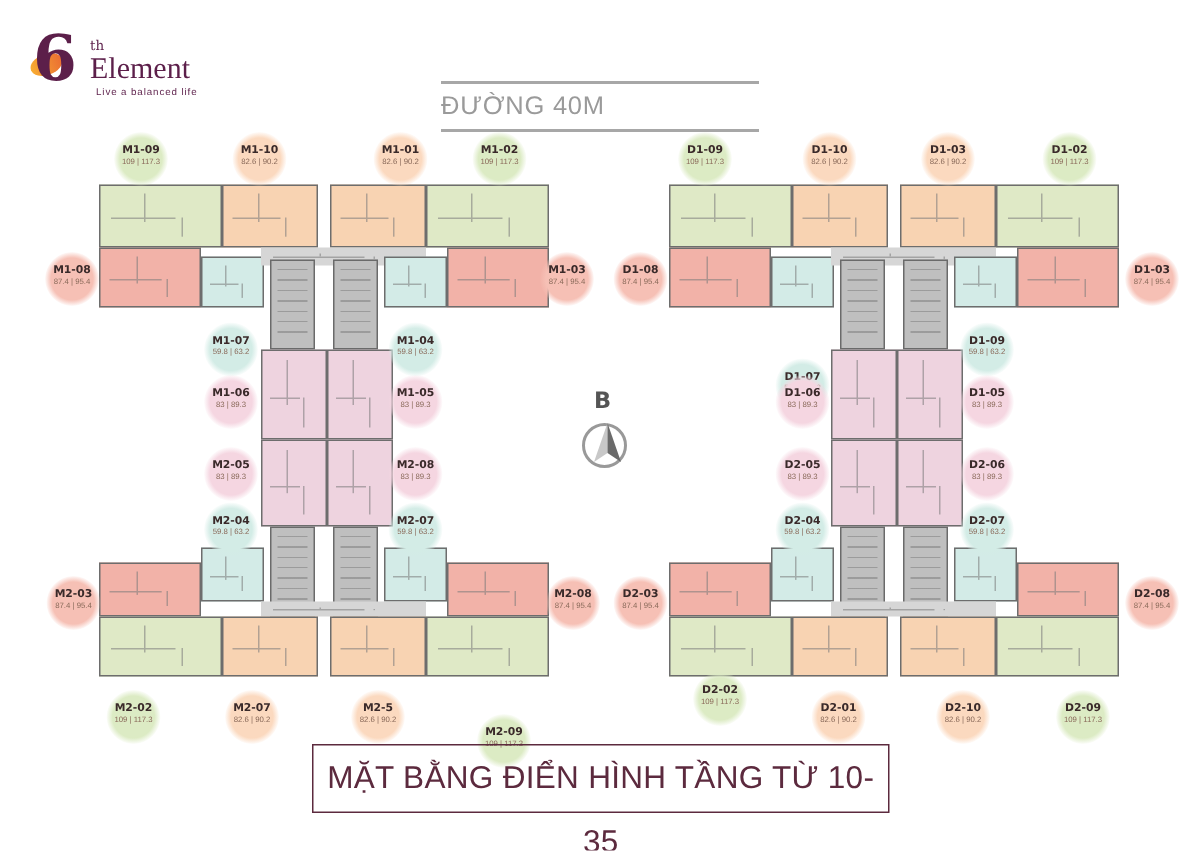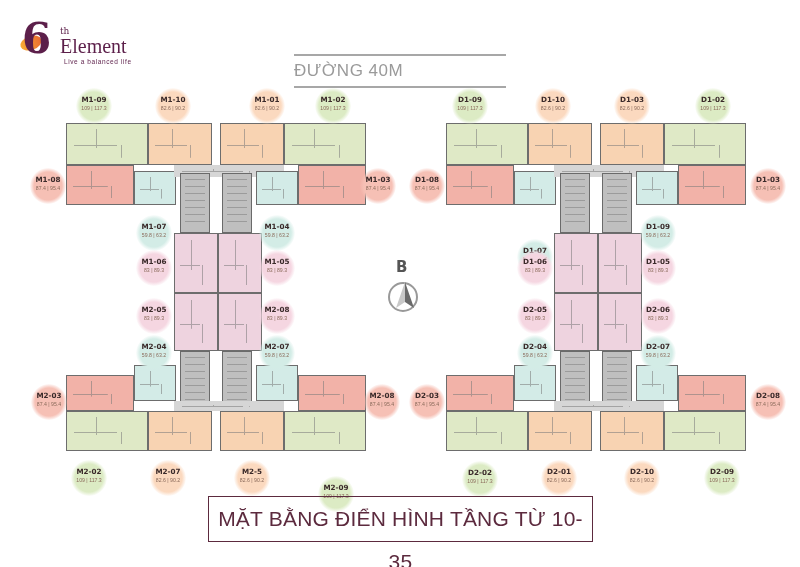--- a/index.html
+++ b/index.html
@@ -273,21 +273,21 @@
     <span class="area">59.8 | 63.2</span>
   </div>
 <div class="lbl c-salmon" style="left:409px;top:384px;">
     <span class="code">D2-03</span>
     <span class="area">87.4 | 95.4</span>
   </div>
 <div class="lbl c-salmon" style="left:750px;top:384px;">
     <span class="code">D2-08</span>
     <span class="area">87.4 | 95.4</span>
   </div>
-<div class="lbl c-green" style="left:462px;top:461px;">
+<div class="lbl c-green" style="left:462px;top:448px;">
     <span class="code">D2-02</span>
     <span class="area">109 | 117.3</span>
   </div>
 <div class="lbl c-orange" style="left:541px;top:460px;">
     <span class="code">D2-01</span>
     <span class="area">82.6 | 90.2</span>
   </div>
 <div class="lbl c-orange" style="left:624px;top:460px;">
     <span class="code">D2-10</span>
     <span class="area">82.6 | 90.2</span>

